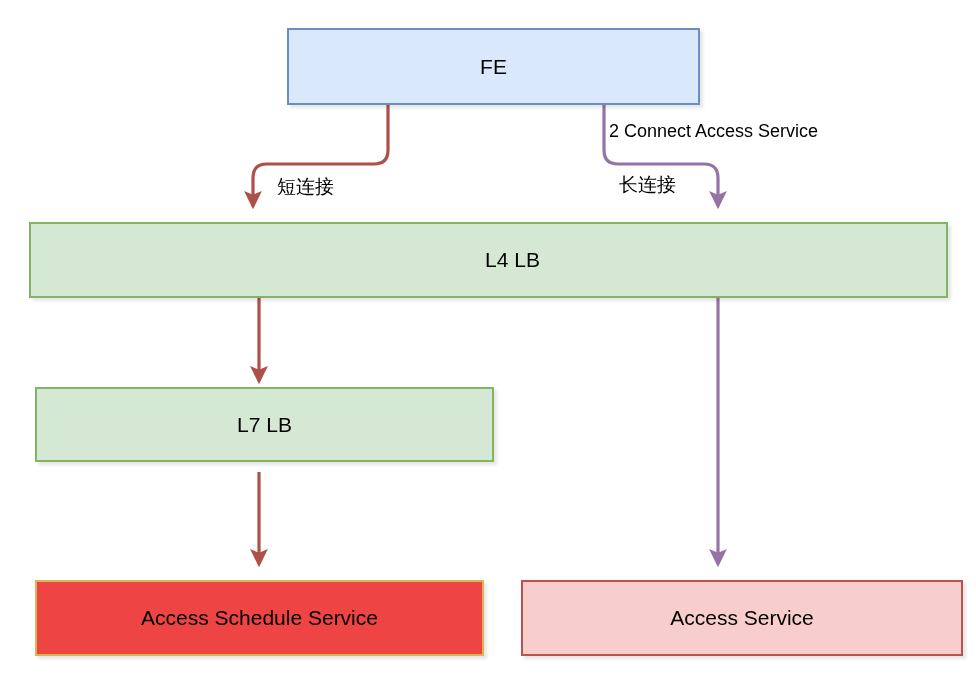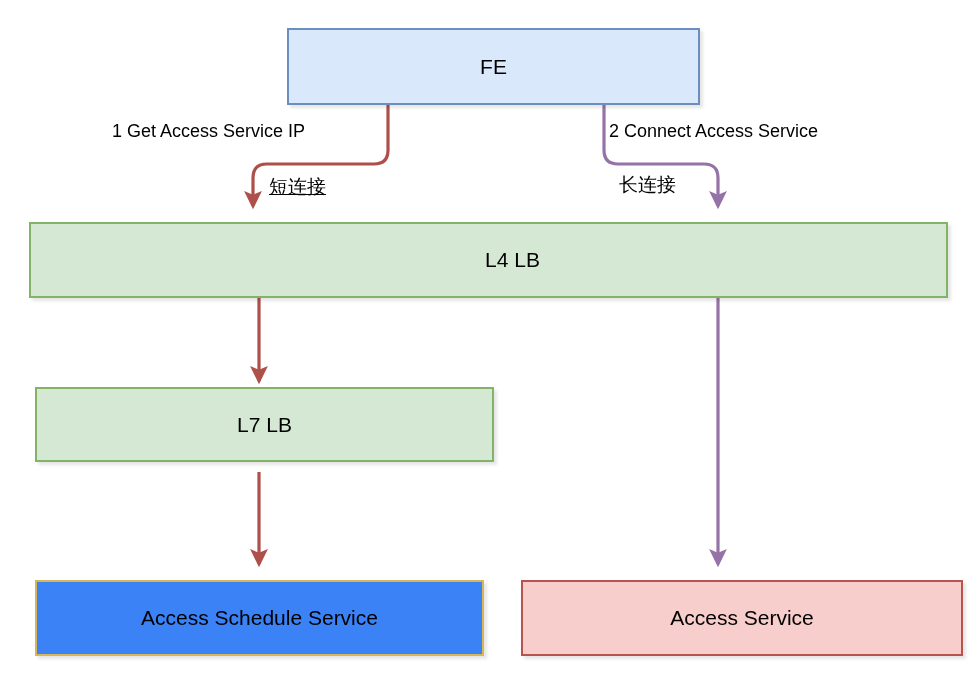--- a/index.html
+++ b/index.html
@@ -86,29 +86,28 @@
   </div>
 
   <div class="node" style="left:29px; top:222px; width:919px; height:76px; background:#d5e8d4; border-color:#82b366;padding-left:48px;">
     <span class="node-label">L4 LB</span>
   </div>
 
   <div class="node" style="left:35px; top:387px; width:459px; height:75px; background:#d5e8d4; border-color:#82b366;">
     <span class="node-label">L7 LB</span>
   </div>
 
-  <div class="node" style="left:35px; top:580px; width:449px; height:76px; background:#3b82f6; border-color:#d6b656;">
+  <div class="node" style="left:35px; top:580px; width:449px; height:76px; background:#ef4444; border-color:#d6b656;">
     <span class="node-label">Access Schedule Service</span>
   </div>
 
   <div class="node" style="left:521px; top:580px; width:442px; height:76px; background:#f8cecc; border-color:#b85450;">
     <span class="node-label">Access Service</span>
   </div>
 
-  <div class="edge-label" style="left:112px; top:121px;">1 Get Access Service IP</div>
 
-  <div class="edge-label cjk" style="left:269px; top:176px;text-decoration:underline;">短连接</div>
+  <div class="edge-label cjk" style="left:277px; top:176px;">短连接</div>
 
   <div class="edge-label" style="left:609px; top:121px;">2 Connect Access Service</div>
 
   <div class="edge-label cjk" style="left:619px; top:176px;font-family:Liberation Mono, monospace;">长连接</div>
 
 </div>
 
 </body></html>

